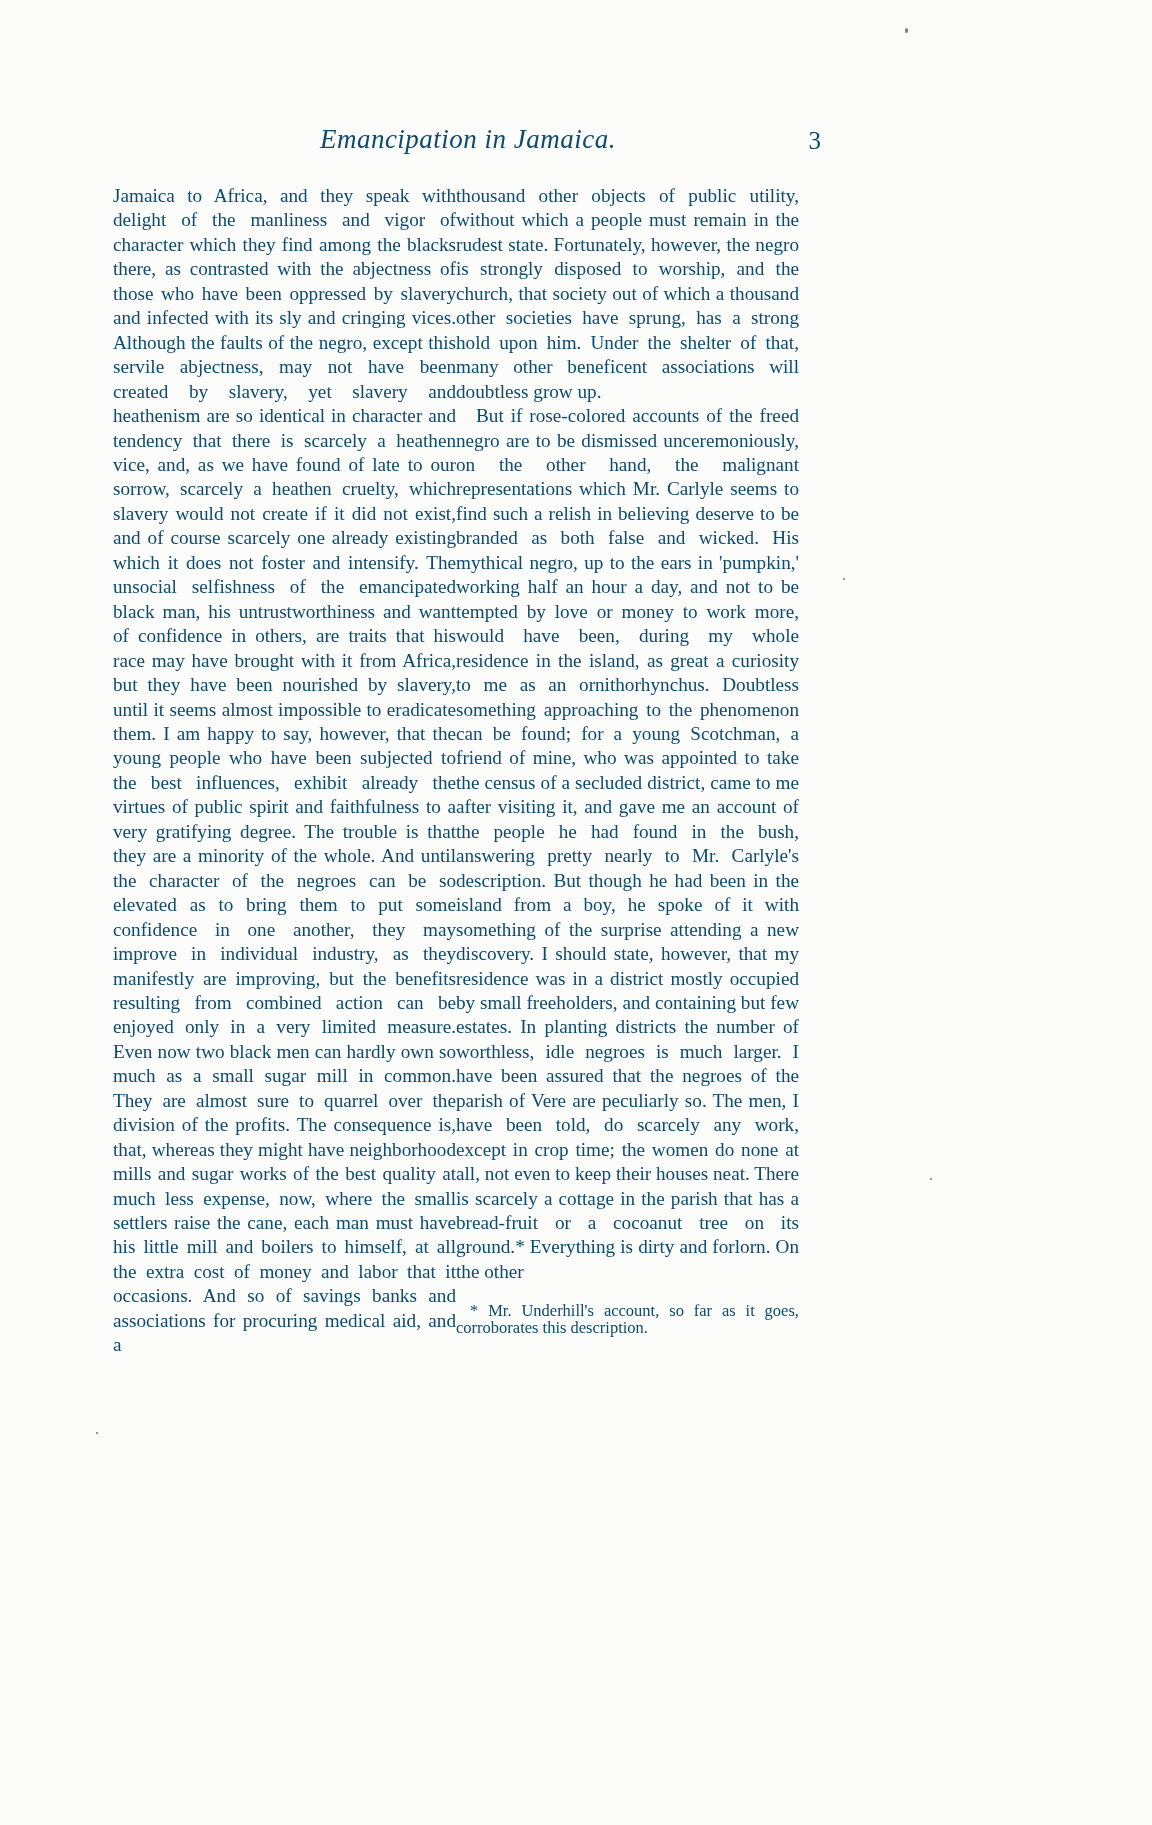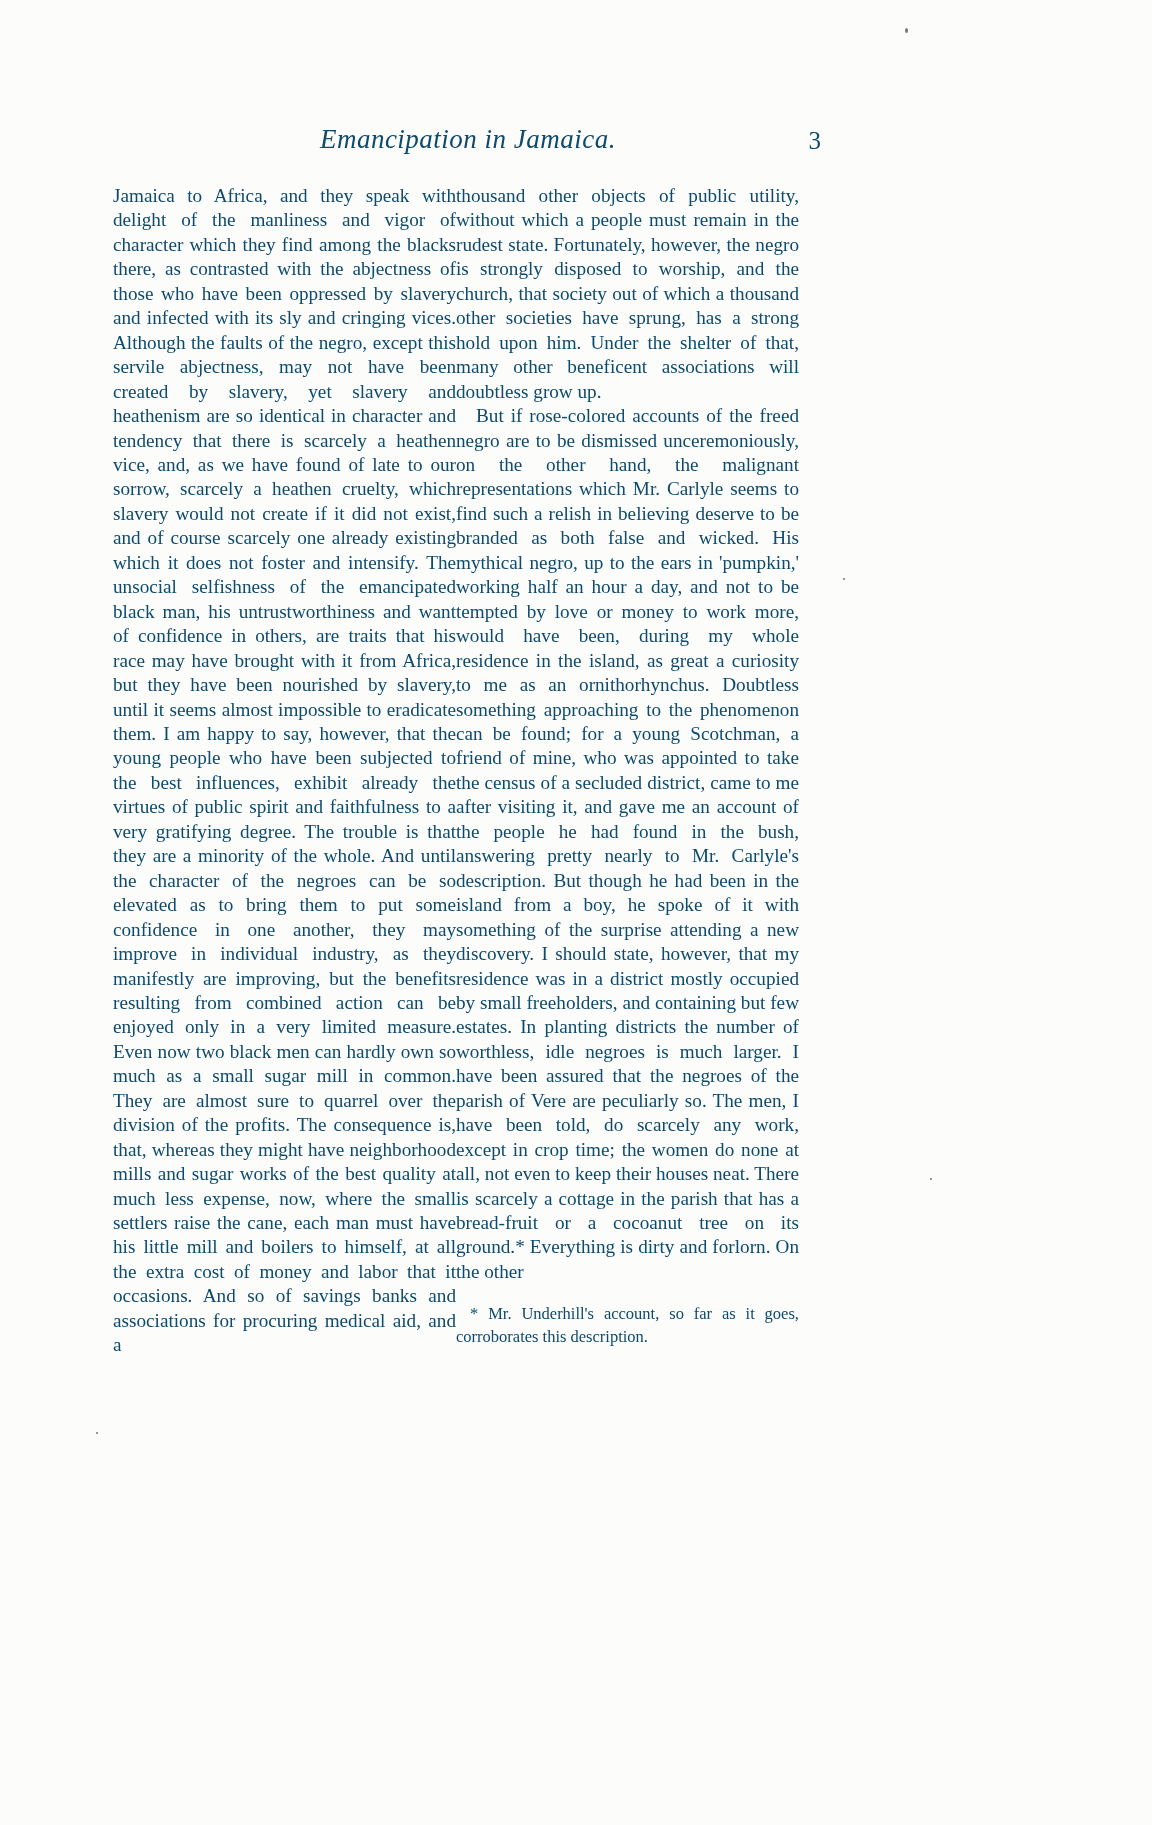--- a/index.html
+++ b/index.html
@@ -56,21 +56,21 @@
   }
   .column p {
     margin: 0;
   }
   .column p.indent {
     text-indent: 20px;
   }
   .footnote {
     margin-top: 18px;
     font-size: 16.5px;
-    line-height: 23px;
+    line-height: 17px;
     text-indent: 14px;
     text-align: justify;
   }
   .speck {
     position: absolute;
     background: #4a4a4a;
     border-radius: 50%;
     opacity: 0.75;
   }
 </style>

